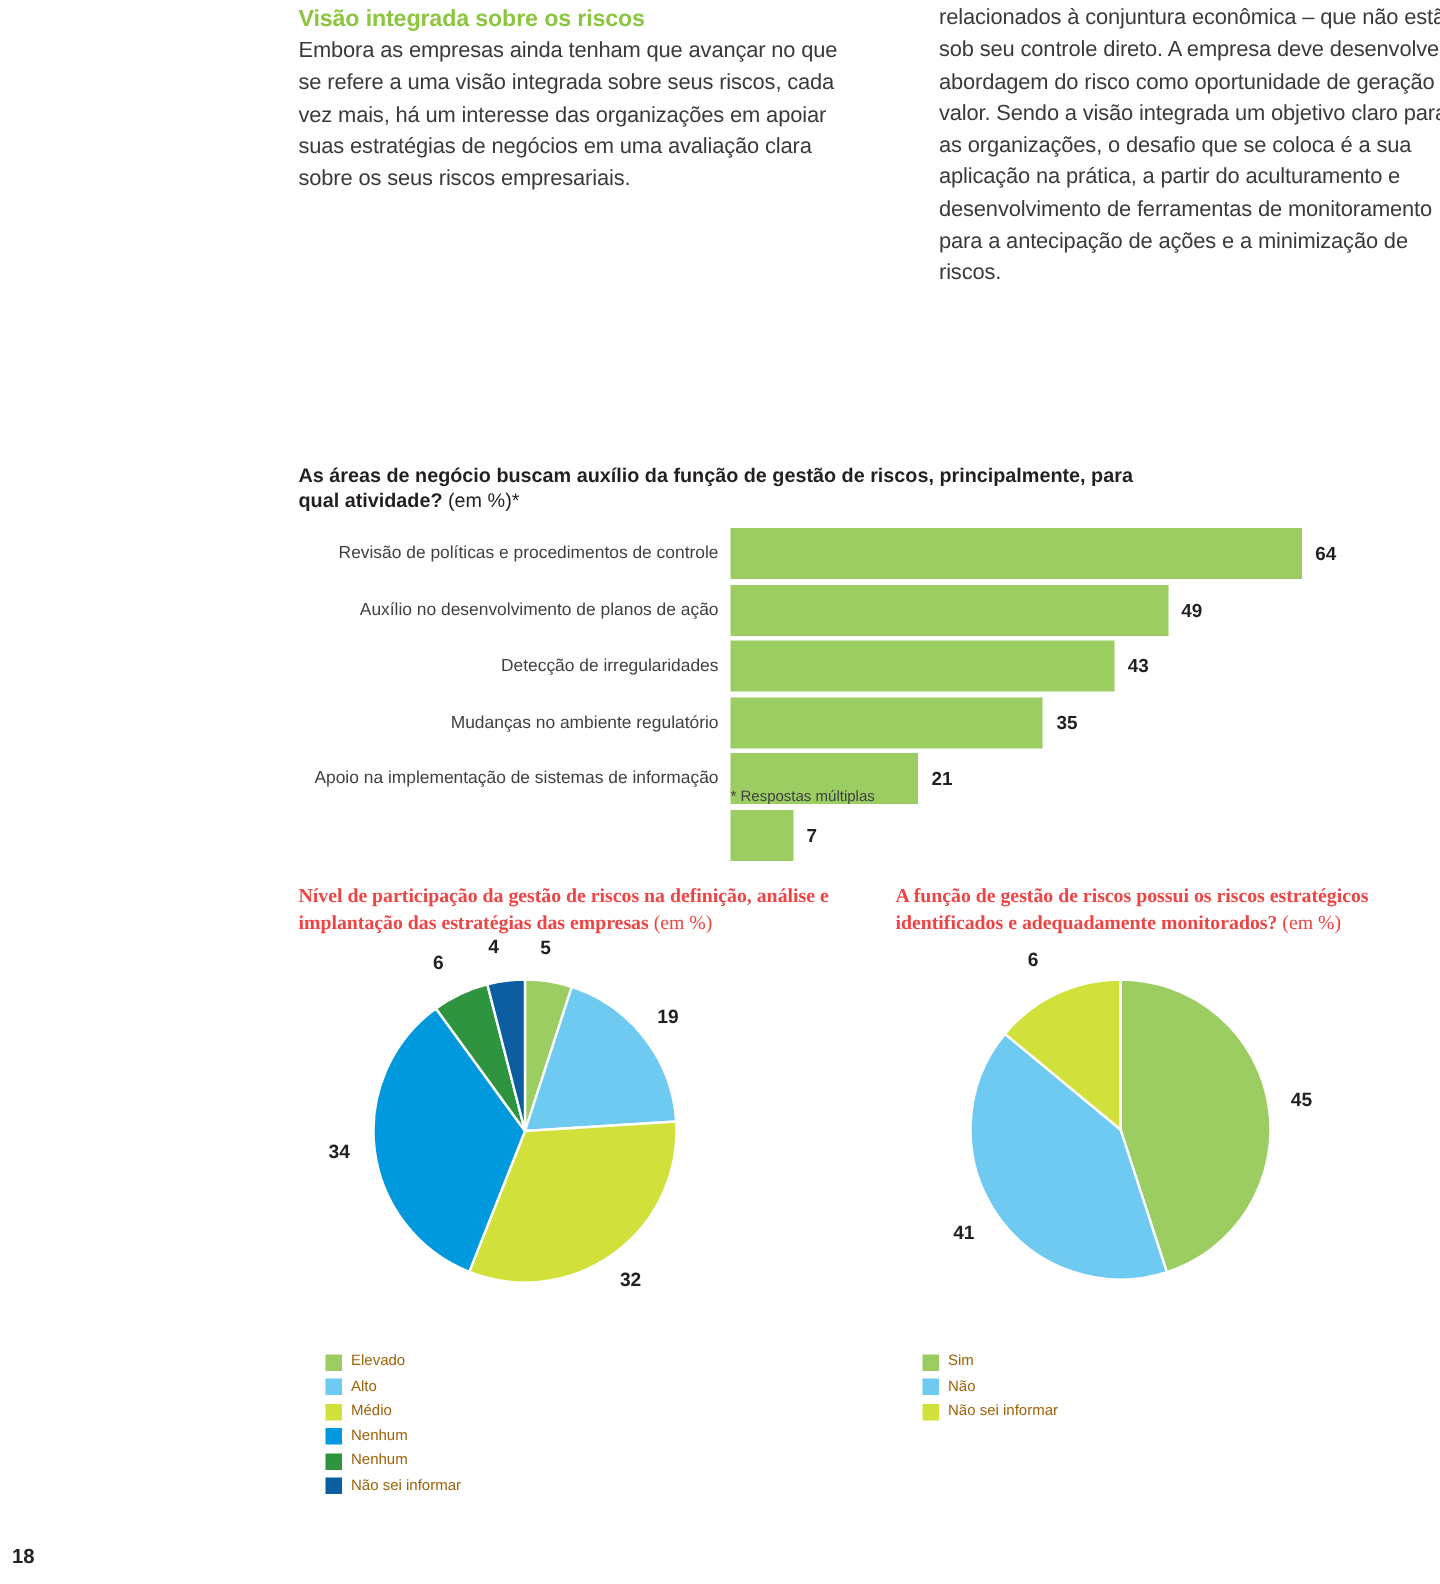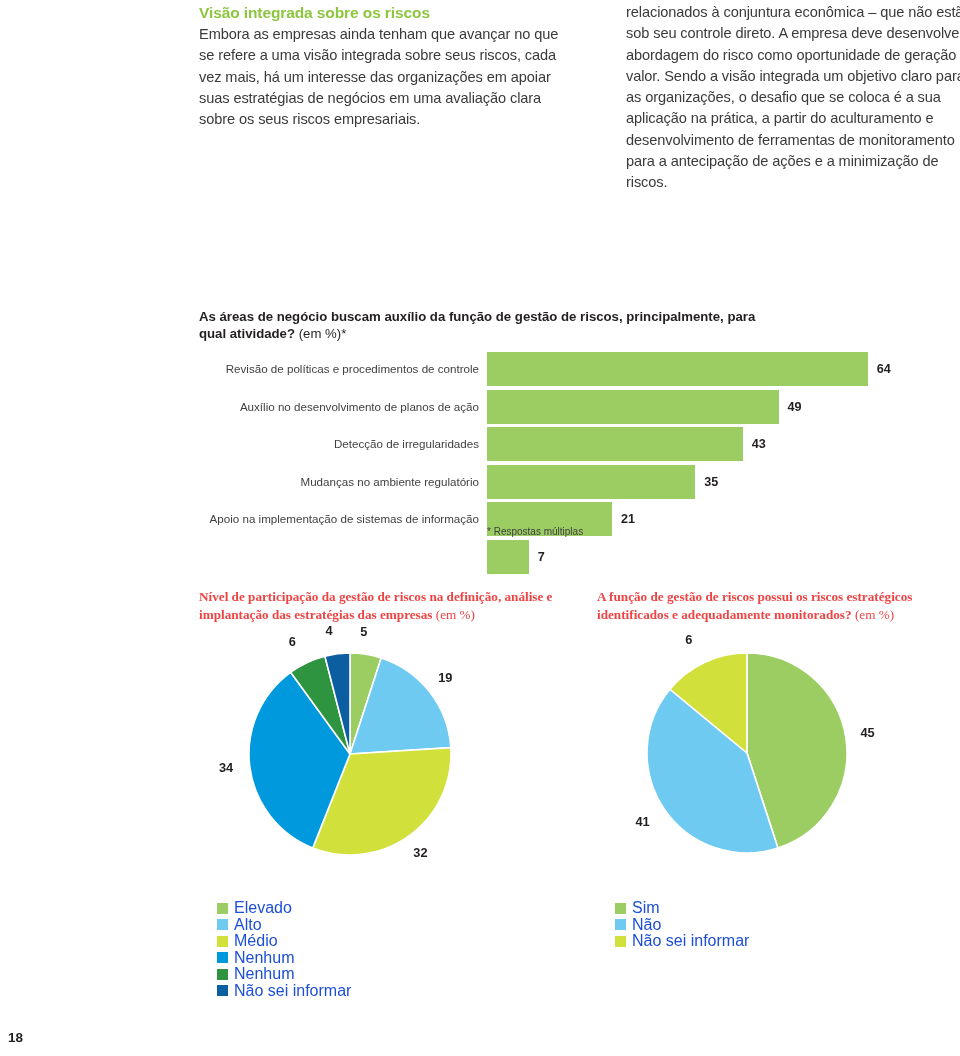--- a/index.html
+++ b/index.html
@@ -152,22 +152,22 @@
     align-items: center;
     height: 16.5px;
   }
   .legend-swatch {
     width: 11px;
     height: 11px;
     margin-right: 6px;
     flex: 0 0 auto;
   }
   .legend-text {
-    font-size: 16px;
-    color: #1d4ed8;
+    font-size: 10px;
+    color: #a16207;
     line-height: 16.5px;
     text-align: center;
   }
 
   
   .page-num {
     position: absolute;
     left: 8px;
     top: 1030px;
     font-size: 13.5px;

